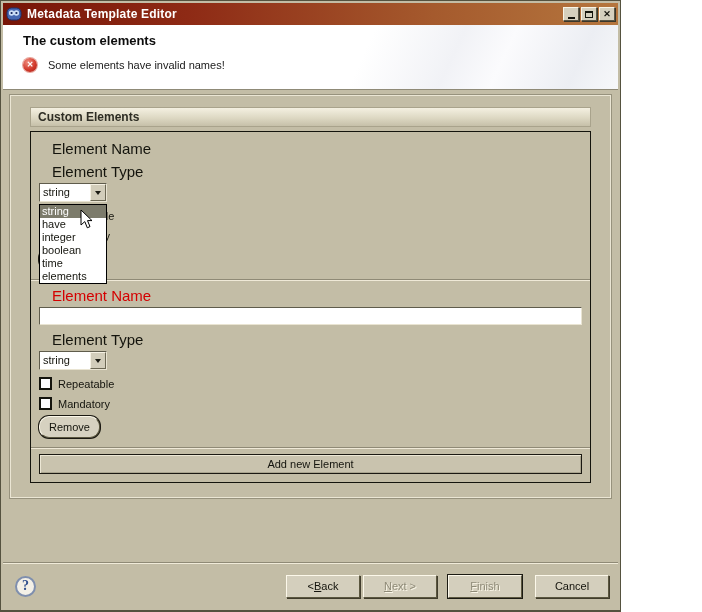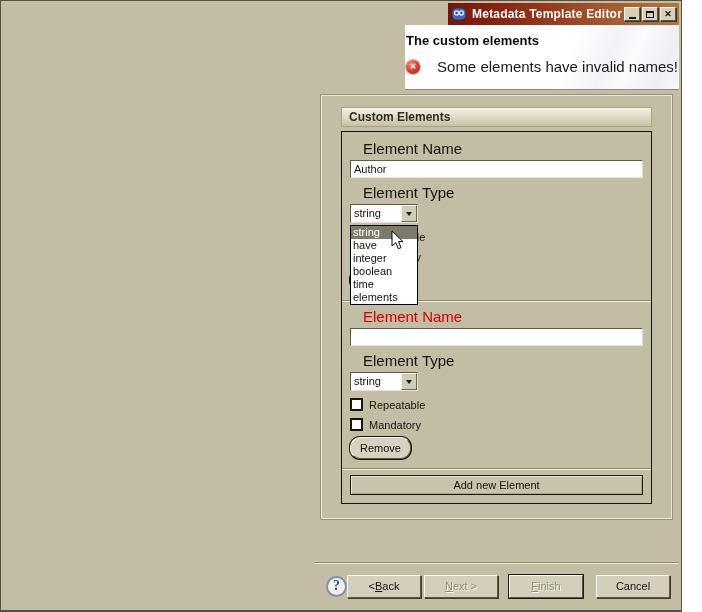--- a/index.html
+++ b/index.html
@@ -1,24 +1,24 @@
 <!DOCTYPE html>
 <html><head>
 <meta charset="utf-8">
 <style>
   * { box-sizing: border-box; }
   html,body { margin:0; padding:0; }
   body { width:702px; font-family:"Liberation Sans", sans-serif; }
 
   .window {
-    width:682px; height:612px;
+    width:621px; height:612px;
     border:1px solid #55523f; border-bottom-width:2px;
     background:#c3bda6;
     padding:2px;
-    display:flex; flex-direction:column;align-items:flex-end;
+    display:flex; flex-direction:column;
   }
 
   
   .titlebar {
     height:22px; flex:0 0 22px;
     background:linear-gradient(90deg,#771507 0%,#8e2a15 30%,#a55a2d 70%,#b5763e 100%);
     display:flex; align-items:center; padding:0 3px;
   }
   .title-icon { width:16px; height:16px; flex:0 0 16px; }
   .title-text { color:#fff; font-size:12px; font-weight:bold; margin-left:5px;
@@ -34,32 +34,32 @@
   }
   .glyph-min { width:7px; height:2px; background:#15150e; margin-top:7px; }
   .glyph-max { width:8px; height:7px; border:1px solid #15150e; border-top-width:2px; }
   .glyph-close { font-size:9px; font-weight:bold; color:#15150e; line-height:1; }
 
   
   .header {
     flex:0 0 65px; height:65px;
     background:linear-gradient(115deg,#ffffff 58%,#f1f2f6 72%,#fbfbfd 80%,#eceef3 92%,#f7f8fa 100%);
     border-bottom:1px solid #8f8a77;
-    padding:8px 1px 0;
+    padding:8px 20px 0;
   }
   .header-title { font-size:13px; font-weight:bold; color:#0c0c0c; margin:0 0 10px; }
   .error-row { display:flex; align-items:center; }
   .error-icon {
     width:14px; height:14px; border-radius:50%; flex:0 0 14px;
     background:radial-gradient(circle at 35% 30%, #ef8d7e 0%, #d23a2c 55%, #a91d12 100%);
     box-shadow:0 0 0 1px #e8a79d;
     color:#fff; font-size:8px; font-weight:bold;
     display:flex; align-items:center; justify-content:center; line-height:1;
   }
-  .error-text { font-size:15px; color:#1a1a1a; margin-left:17px; }
+  .error-text { font-size:11px; color:#1a1a1a; margin-left:11px; }
 
   
   .main { flex:1; display:flex; flex-direction:column; background:#c3bda6; }
   .outer-panel {
     margin:4px 6px 0;
     border:1px solid #97927d;
     box-shadow:inset 0 0 0 1px #ebe6d4;
     padding:12px 20px 15px;
   }
   .group-header {
@@ -212,21 +212,20 @@
     <div class="outer-panel">
 
       <div class="group-header">
         <span>Custom Elements</span>
       </div>
 
       <div class="inner-panel">
 
         <div class="element-section">
           <label class="field-label">Element Name</label>
-          <input class="text-input" type="text" value="Author" style="">
 
           <label class="field-label">Element Type</label>
           <div class="combo-wrap">
             <div class="combo">
               <span class="combo-text">string</span>
               <span class="combo-arrow">
                   <i></i>
                 </span>
             </div>
 

